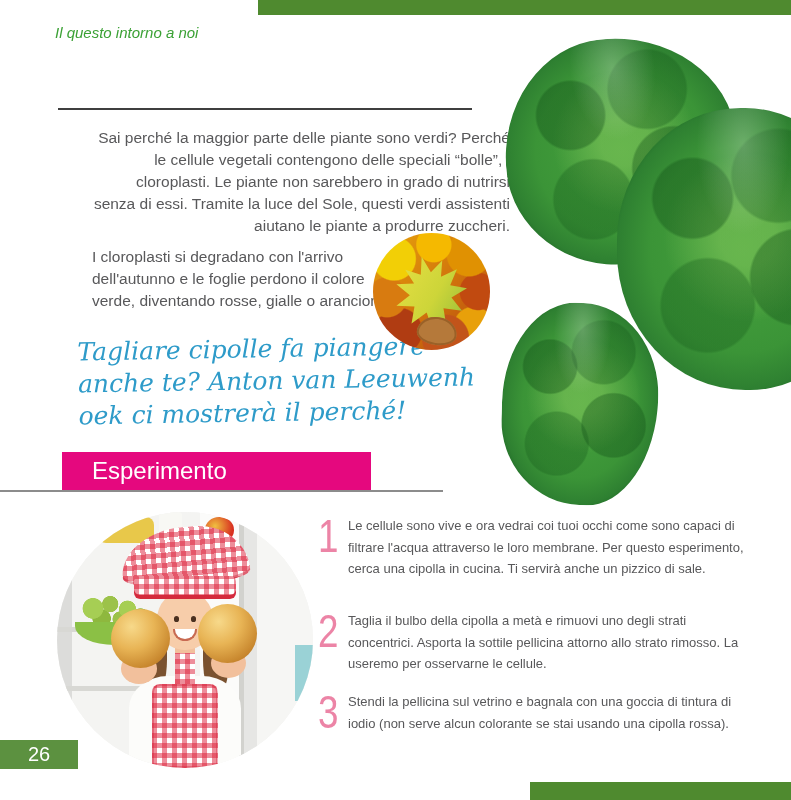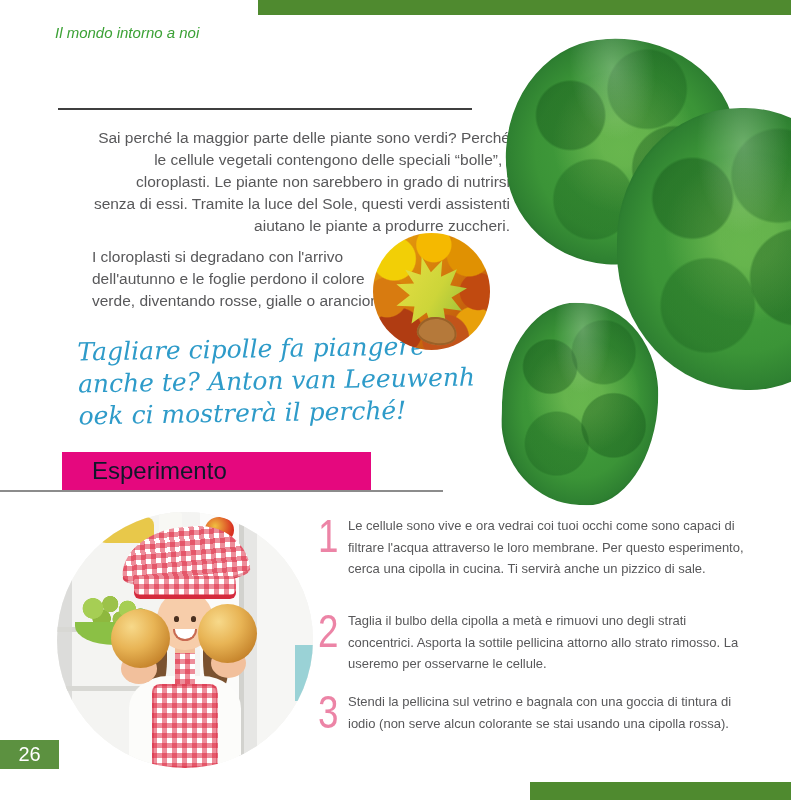--- a/index.html
+++ b/index.html
@@ -24,32 +24,32 @@
   .p2{left:92px;top:246px;width:312px;}
 
   
   .handwriting{position:absolute;left:78px;top:333px;color:#2e9bc9;
                font-family:"DejaVu Serif",serif;font-style:italic;
                font-size:25px;line-height:32px;transform:rotate(-1deg);}
 
   
   .exp-bar{position:absolute;left:62px;top:452px;width:309px;height:38px;background:#e5087e;
            display:flex;align-items:center;padding-left:30px;box-sizing:border-box;
-           color:#0f172a;font-size:24px;font-weight:500;}
+           color:#ffffff;font-size:24px;font-weight:500;}
   .exp-rule{position:absolute;left:0;top:490px;width:443px;height:2px;background:#8c8c8c;}
 
   
   .step{position:absolute;left:318px;width:430px;}
   .s1{top:515px;} .s2{top:610px;} .s3{top:691px;}
   .step-num{position:absolute;left:0;top:-2px;color:#ec84a6;font-size:46px;line-height:46px;
             font-weight:100;transform:scaleX(.8);transform-origin:left top;}
   .step-text{margin-left:30px;color:#58585a;font-size:13px;line-height:21.5px;width:396px;}
 
   
-  .page-num{position:absolute;left:0;top:740px;width:59px;height:29px;background:#5c9140;
+  .page-num{position:absolute;left:0;top:740px;width:78px;height:29px;background:#5c9140;
             color:#ffffff;font-size:20px;display:flex;align-items:center;justify-content:center;z-index:9;}
 
   
   .leaves{position:absolute;left:373px;top:233px;width:117px;height:117px;border-radius:50%;
           overflow:hidden;z-index:3;
           background:
             radial-gradient(circle at 18% 22%,#f2cf06 0 16%,rgba(0,0,0,0) 17%),
             radial-gradient(circle at 52% 10%,#f5b900 0 14%,rgba(0,0,0,0) 15%),
             radial-gradient(circle at 82% 18%,#e09102 0 16%,rgba(0,0,0,0) 17%),
             radial-gradient(circle at 90% 50%,#c14a10 0 15%,rgba(0,0,0,0) 16%),
@@ -126,21 +126,21 @@
   .hand-l{left:25%;top:55%;width:14%;height:12%;background:#f2c09c;border-radius:50%;}
   .hand-r{left:60%;top:53%;width:14%;height:12%;background:#f2c09c;border-radius:50%;}
 </style>
 </head>
 <body>
 
 <div class="page">
 
   <div class="top-bar"></div>
 
-  <div class="kicker">Il mondo intorno a noi</div>
+  <div class="kicker">Il questo intorno a noi</div>
 
   <div class="title-rule"></div>
 
   <p class="para p1">Sai perché la maggior parte delle piante sono verdi? Perché le cellule vegetali contengono delle speciali “bolle”, i cloroplasti. Le piante non sarebbero in grado di nutrirsi senza di essi. Tramite la luce del Sole, questi verdi assistenti aiutano le piante a produrre zuccheri.</p>
   <p class="para p2">I cloroplasti si degradano con l'arrivo dell'autunno e le foglie perdono il colore verde, diventando rosse, gialle o arancioni.</p>
 
   <div class="cell cellA"></div>
   <div class="cell cellB"></div>
   <div class="cell cellC"></div>
 

